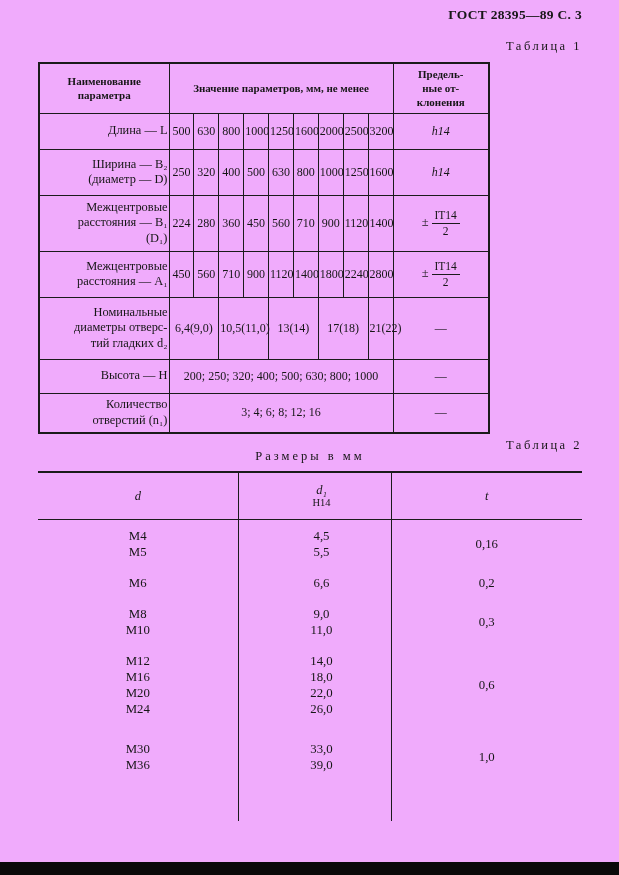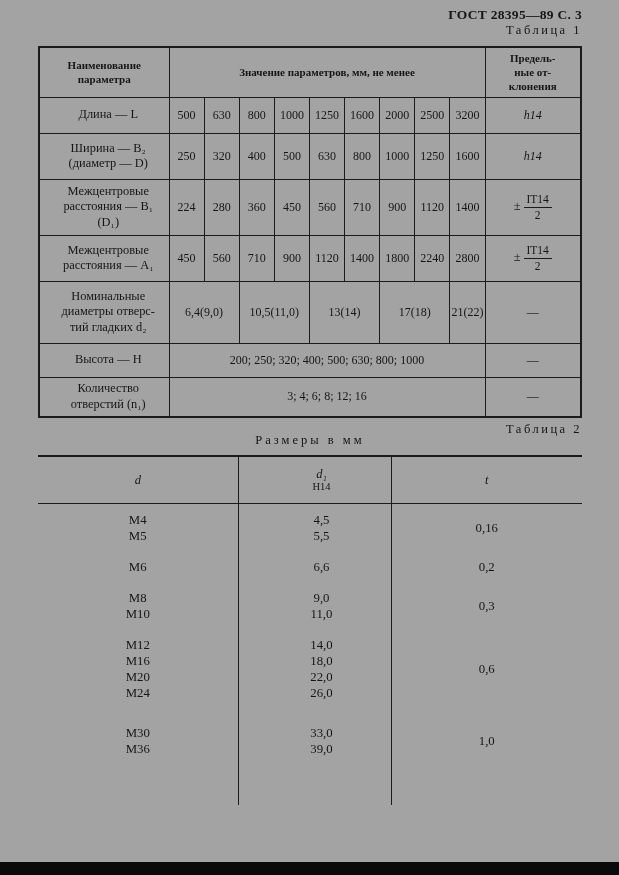--- a/index.html
+++ b/index.html
@@ -1,39 +1,39 @@
 <!DOCTYPE html>
 <html><head>
 <meta charset="utf-8">
 <style>
   * { margin:0; padding:0; box-sizing:border-box; }
   body { background:#e8e8e6; font-family:"Liberation Serif","DejaVu Serif",serif; }
   .page {
     position:relative; width:619px; height:875px; margin:0 auto;
-    background:#a3a3a3; color:#161616; overflow:hidden;
+    background:#f0abfc; color:#161616; overflow:hidden;
   }
   .content { padding:7px 37px 0 38px; }
 
   .page-header { text-align:right; font-weight:bold; font-size:13.5px; letter-spacing:.3px; }
-  .tbl-label { text-align:right; font-size:12.5px; letter-spacing:2.5px; }
+  .tbl-label { text-align:right; font-size:12.5px; letter-spacing:2.5px; margin-top:16px; }
   .tbl-label2 { text-align:right; font-size:12.5px; letter-spacing:2.5px; margin-top:4px; }
   .t2-caption { text-align:center; font-size:12.5px; letter-spacing:3px; margin-top:-4px; margin-bottom:7px; }
 
-  table { border-collapse:collapse; width:544px; table-layout:fixed; }
+  table { border-collapse:collapse; width:452px; table-layout:fixed; }
 
   
   .t1 { border:2px solid #1b1b1b; margin-top:8px; }
   .t1 td {
     border:1.5px solid #1b1b1b; text-align:center; vertical-align:middle;
     font-size:12px; padding:2px 1px; line-height:1.25;
   }
   .t1 .col-param { width:130px; }
   .t1 .col-dev  { width:96px; }
   .t1 tr.head td { font-weight:bold; font-size:11px; white-space:pre-line; line-height:1.3; }
-  .t1 td.param { text-align:center; padding-left:9px; white-space:pre-line; font-size:12.4px; }
+  .t1 td.param { text-align:right; padding-left:9px; white-space:pre-line; font-size:12.4px; }
   .t1 td.dev-h { white-space:pre-line; }
   .ital { font-style:italic; }
   .h50{height:50px;} .h36{height:36px;} .h46{height:46px;} .h56{height:56px;} .h62{height:62px;} .h34{height:34px;} .h40{height:40px;font-family:Liberation Serif, serif;}
 
   .pm { display:inline-block; vertical-align:middle; margin-right:3px; font-size:12.5px; }
   .frac { display:inline-block; vertical-align:middle; font-size:11.5px; line-height:1.1; }
   .fnum { display:block; border-bottom:1.3px solid #1b1b1b; padding:0 3px 1px; }
   .fden { display:block; padding-top:1px; }
 
   

